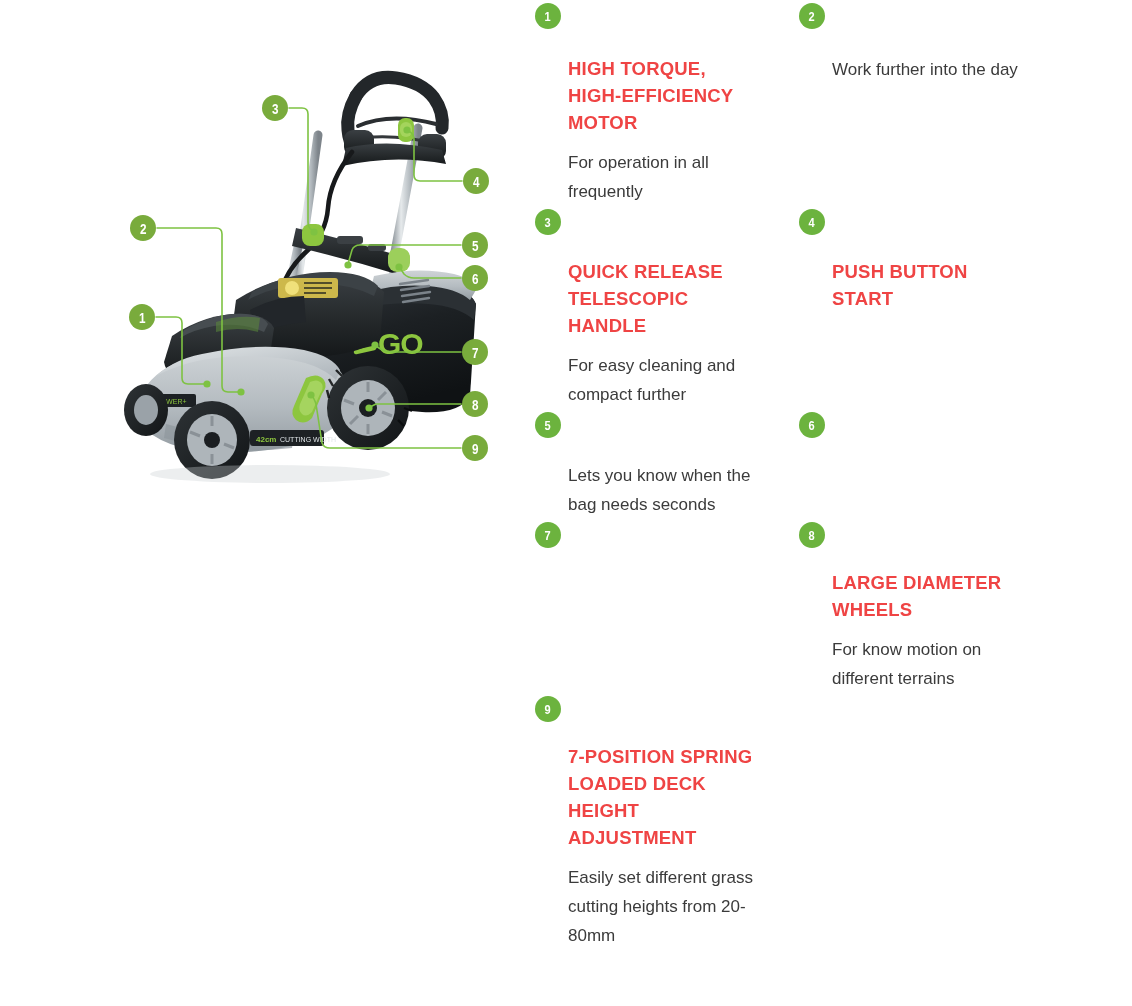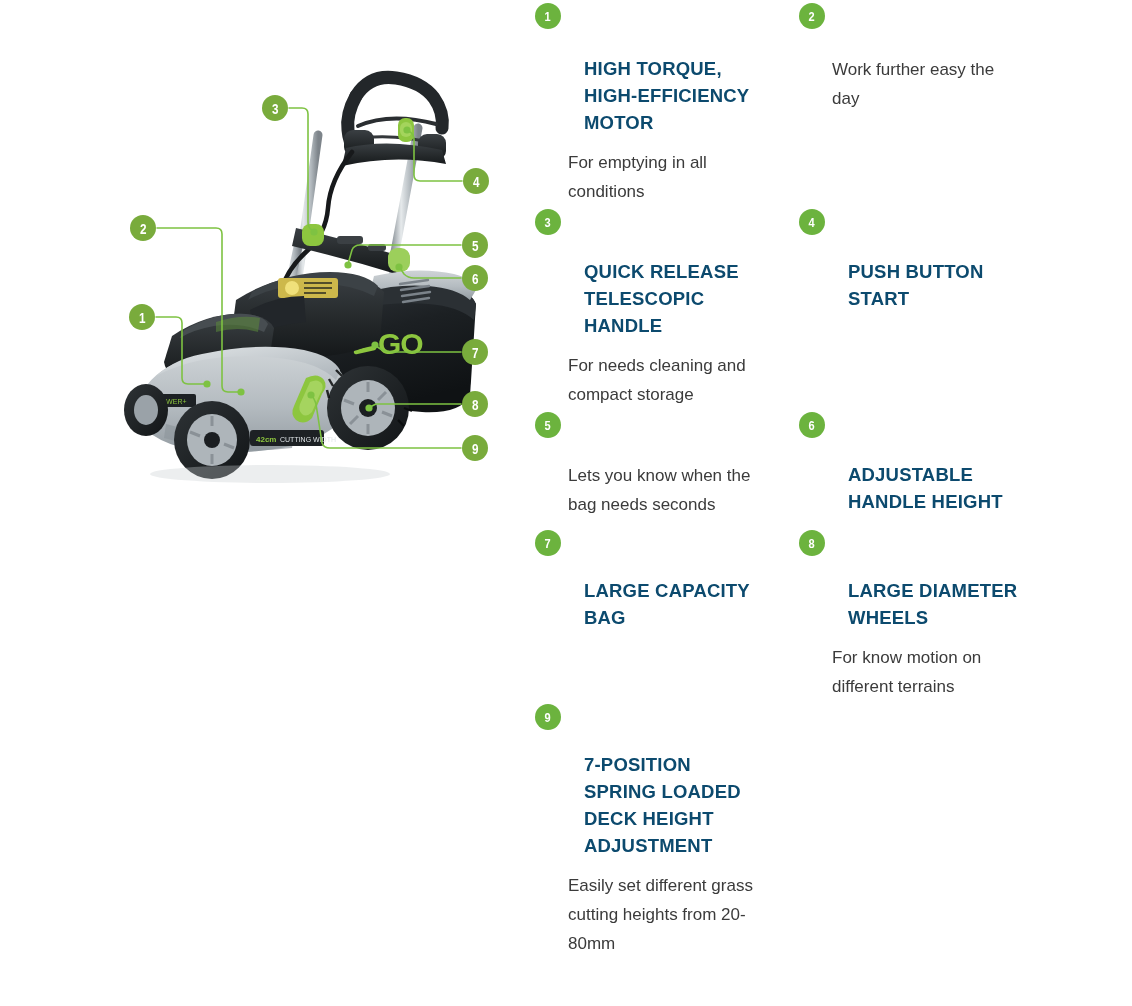--- a/index.html
+++ b/index.html
@@ -61,23 +61,23 @@
     font-family:"Liberation Sans Narrow","Liberation Sans",sans-serif;
     font-weight:bold;font-size:13px;line-height:1;
   }
   .fbadge span{display:block;transform:scaleX(.85);}
   .ftitle{
     font-family:"Liberation Sans Narrow","Liberation Sans",sans-serif;
     font-weight:bold;
     font-size:18.5px;
     line-height:27px;
     letter-spacing:.2px;
-    color:#0c4a6e;
+    color:#ef4444;
     text-transform:uppercase;
-    margin:0 0 12px 16px;
+    margin:0 0 12px 0;
     transform-origin:left top;
   }
   .fbody{
     font-family:"Liberation Sans","DejaVu Sans",sans-serif;
     font-size:17px;
     line-height:29px;
     color:#3b3b3b;
     margin:0;
     font-weight:400;
   }
@@ -352,61 +352,59 @@
   </div>
 
   <div class="features">
     <div class="fgrid">
 
       <div class="feature row-pad-1">
         <div class="fbadge">
             <span>1</span>
           </div>
         <h3 class="ftitle">HIGH TORQUE, HIGH-EFFICIENCY MOTOR</h3>
-        <p class="fbody">For emptying in all conditions</p>
+        <p class="fbody">For operation in all frequently</p>
       </div>
       <div class="feature row-pad-1">
         <div class="fbadge">
             <span>2</span>
           </div>
-        <p class="fbody">Work further easy the day</p>
+        <p class="fbody">Work further into the day</p>
       </div>
 
       <div class="feature row-pad-2">
         <div class="fbadge">
             <span>3</span>
           </div>
         <h3 class="ftitle">QUICK RELEASE TELESCOPIC HANDLE</h3>
-        <p class="fbody">For needs cleaning and compact storage</p>
+        <p class="fbody">For easy cleaning and compact further</p>
       </div>
       <div class="feature row-pad-2">
         <div class="fbadge">
             <span>4</span>
           </div>
         <h3 class="ftitle">PUSH BUTTON START</h3>
       </div>
 
       <div class="feature row-pad-3">
         <div class="fbadge">
             <span>5</span>
           </div>
         <p class="fbody">Lets you know when the bag needs seconds</p>
       </div>
       <div class="feature row-pad-3">
         <div class="fbadge">
             <span>6</span>
           </div>
-        <h3 class="ftitle">ADJUSTABLE HANDLE HEIGHT</h3>
       </div>
 
       <div class="feature row-pad-4">
         <div class="fbadge">
             <span>7</span>
           </div>
-        <h3 class="ftitle">LARGE CAPACITY BAG</h3>
       </div>
       <div class="feature row-pad-4">
         <div class="fbadge">
             <span>8</span>
           </div>
         <h3 class="ftitle">LARGE DIAMETER WHEELS</h3>
         <p class="fbody">For know motion on different terrains</p>
       </div>
 
       <div class="feature row-pad-5">

